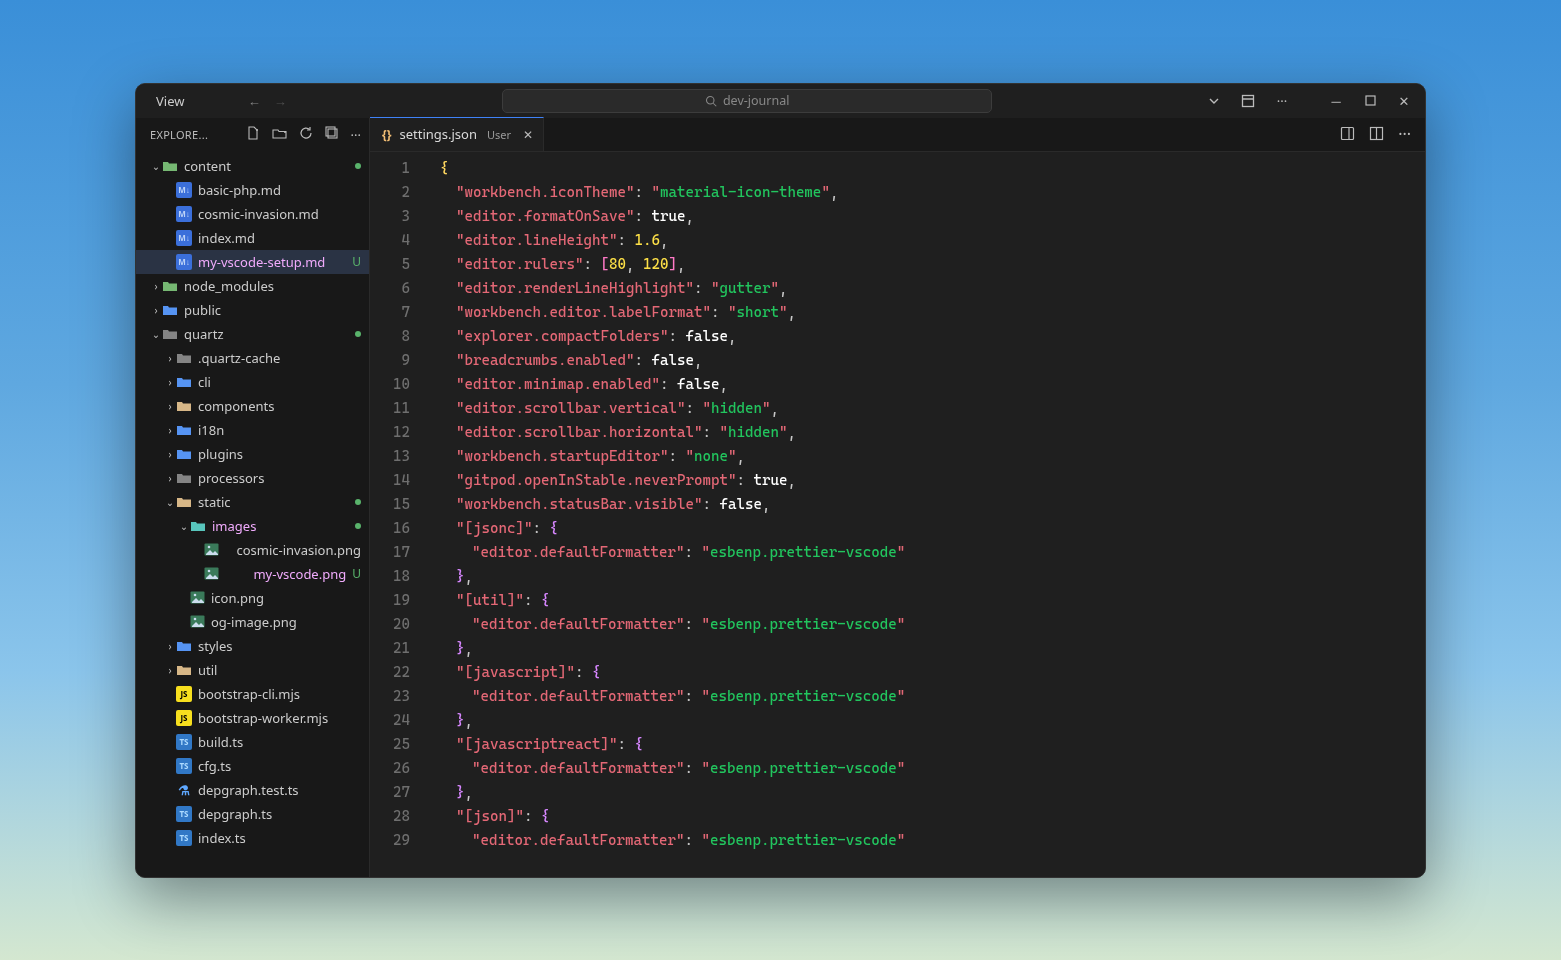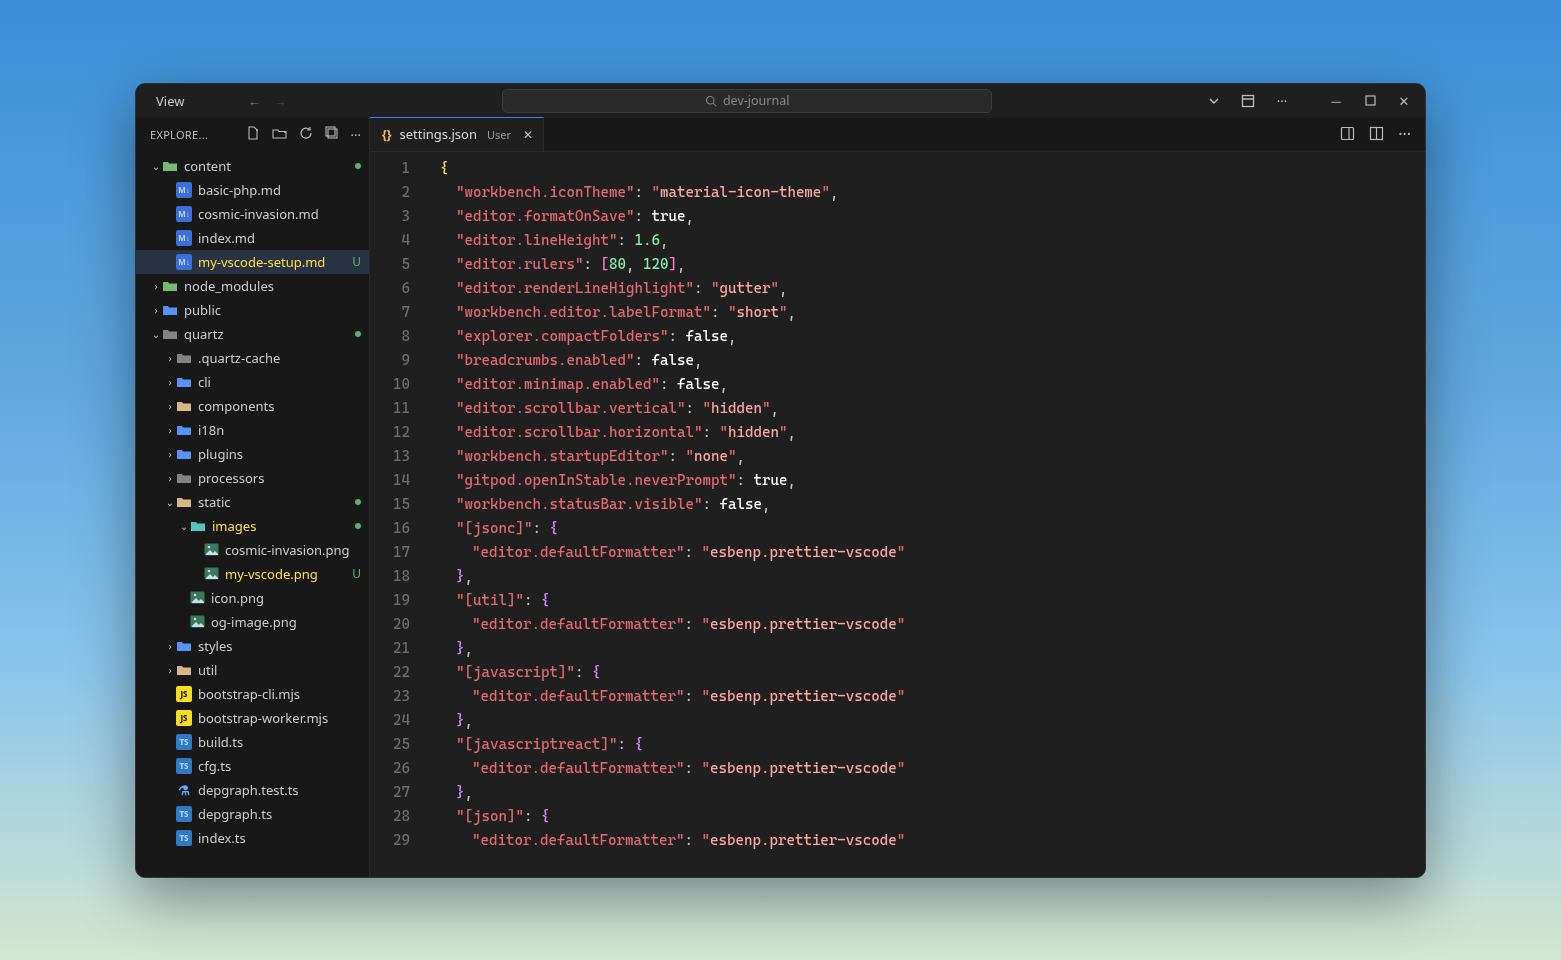--- a/index.html
+++ b/index.html
@@ -55,29 +55,29 @@
   .tree { flex:1; overflow:hidden; padding-top:2px;}
   .tree-row {
     display:flex; align-items:center; height:24px; padding-right:8px;
     white-space:nowrap; cursor:default;
   }
   .tree-row.selected { background:#2a3344; }
   .chev { width:12px; display:inline-block; color:#bbb; font-size:10px; text-align:center;}
   .indent0 { padding-left:14px; }
   .indent1 { padding-left:28px; }
   .indent2 { padding-left:42px; }
-  .indent3 { padding-left:56px; }
+  .indent3 { padding-left:56px;text-align:right; }
   .ficon { width:16px; height:16px; display:inline-flex; align-items:center; justify-content:center; margin-right:6px; border-radius:2px; font-size:9px; font-weight:700; } 
   .folder-glyph { color:#90a4ae; margin-right:6px; font-size:14px; display:inline-block; width:16px; text-align:center; }
   .file-md { background:#3b6fda; color:#bcd2f7; }
   .js-badge { background:#f7df1e; color:#000; }
   .ts-badge { background:#3178c6; color:#addbff; }
   .badge-letter { font-size:8px; font-weight:700; }
   .row-label { flex:1; overflow:hidden; text-overflow:ellipsis; }
-  .row-label.green { color:#fde047; }
+  .row-label.green { color:#f0abfc; }
   .status-dot { width:6px; height:6px; border-radius:50%; background:#59b36b; }
   .status-u { color:#59b36b; font-size:12px; margin-left:6px; }
 
   
   .editor-area { flex:1; display:flex; flex-direction:column; background:#1f1f1f; min-width:0; }
   .tabbar {
     height:34px; display:flex; align-items:flex-end;
     background:#181818; border-bottom:1px solid #2a2a2a;
     padding-left:0;
   }
@@ -96,24 +96,24 @@
   .code-wrap { flex:1; display:flex; min-height:0; font-family:'Cascadia Code','Fira Code',Consolas,monospace; font-size:14.5px; }
   .gutter { width:56px; text-align:right; color:#6f6f6f; background:#1f1f1f; padding-top:4px; user-select:none;}
   .gutter div { height:24px; line-height:24px; padding-right:16px;}
   .code { flex:1; padding:4px 0 0 14px; color:#d0d0d0; overflow:hidden;}
   .code-line { height:24px; line-height:24px; white-space:pre; }
   .ind { display:inline-block; width:16px; }
   .tok-brace  { color:#ffd75f; }
   .tok-bracket{ color:#ff79c6; }
   .tok-brace2 { color:#d787ff; }
   .tok-key    { color:#e46876; }   
-  .tok-str    { color:#fca5a5; }
+  .tok-str    { color:#22c55e; }
   .tok-punc   { color:#c8c8c8; }
   .tok-bool   { color:#ffffff; }   
-  .tok-num    { color:#86efac; }   
+  .tok-num    { color:#fde047; }   
   .tok-colon  { color:#c8c8c8; }
 
   svg { display:block; }
 </style>
 </head>
 <body>
 
 <div class="window">
 
   <div class="titlebar">

